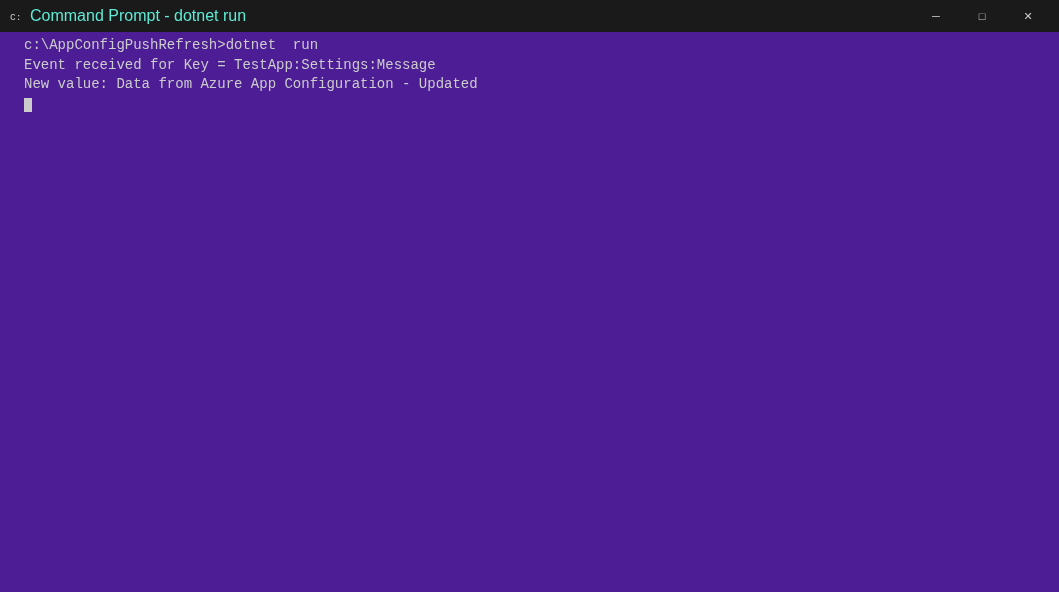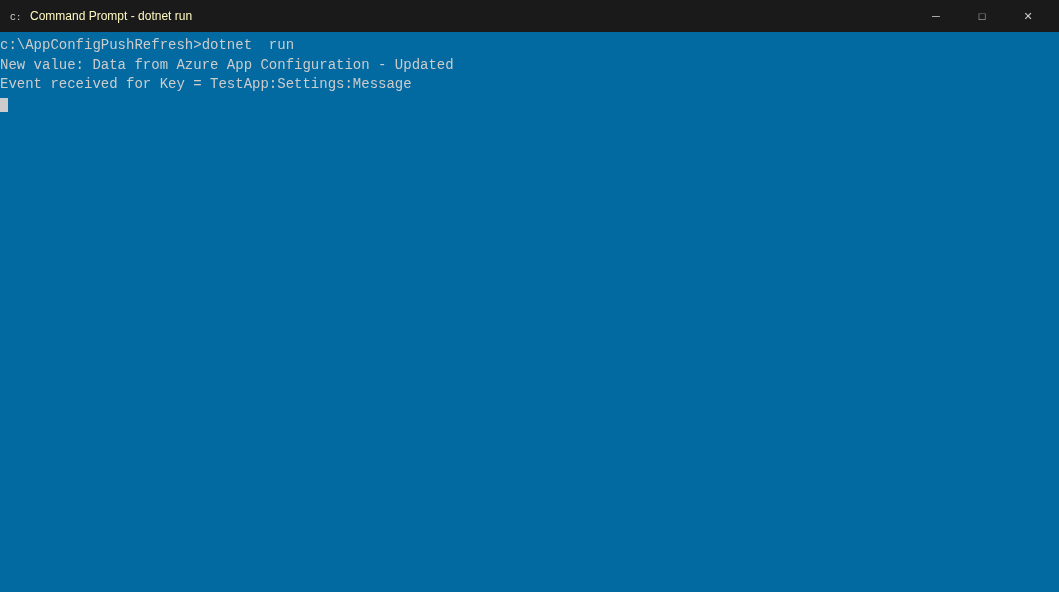--- a/index.html
+++ b/index.html
@@ -40,22 +40,22 @@
       align-items: center;
       justify-content: center;
     }
 
     .title-bar-icon svg {
       width: 14px;
       height: 14px;
     }
 
     .title-bar-title {
-      color: #fef9c3;
-      font-size: 12px;
+      color: #5eead4;
+      font-size: 16px;
       font-family: 'Segoe UI', sans-serif;
     }
 
     .title-bar-controls {
       display: flex;
       align-items: center;
       gap: 0;
     }
 
     .title-bar-btn {
@@ -65,22 +65,22 @@
       align-items: center;
       justify-content: center;
       cursor: pointer;
       color: #cccccc;
       font-size: 11px;
       font-family: 'Segoe UI', sans-serif;
     }
 
     .console-body {
       flex: 1;
-      background: #0369a1;
-      padding: 4px 0;
+      background: #4c1d95;
+      padding: 4px 24px;
       overflow: hidden;
     }
 
     .console-line {
       color: #cccccc;
       font-size: 14px;
       line-height: 1.4;
       white-space: pre;
       font-family: 'Courier New', Courier, monospace;
     }
@@ -108,16 +108,16 @@
   </div>
   <div class="title-bar-controls">
     <div class="title-bar-btn">─</div>
     <div class="title-bar-btn">□</div>
     <div class="title-bar-btn close">✕</div>
   </div>
 </div>
 
 <div class="console-body">
   <div class="console-line">c:\AppConfigPushRefresh&gt;dotnet  run</div>
+  <div class="console-line">Event received for Key = TestApp:Settings:Message</div>
   <div class="console-line">New value: Data from Azure App Configuration - Updated</div>
-  <div class="console-line">Event received for Key = TestApp:Settings:Message</div>
   <div class="console-line"><span class="cursor"></span></div>
 </div>
 
 </body></html>

